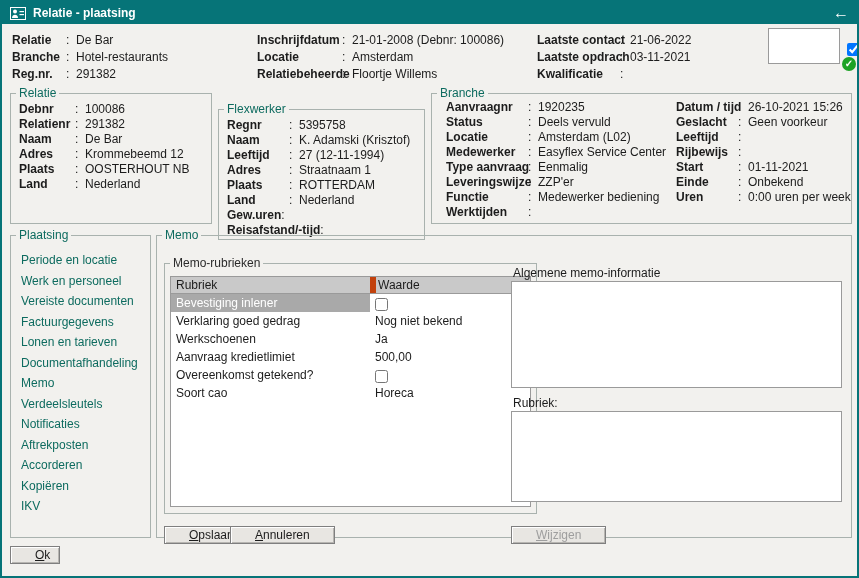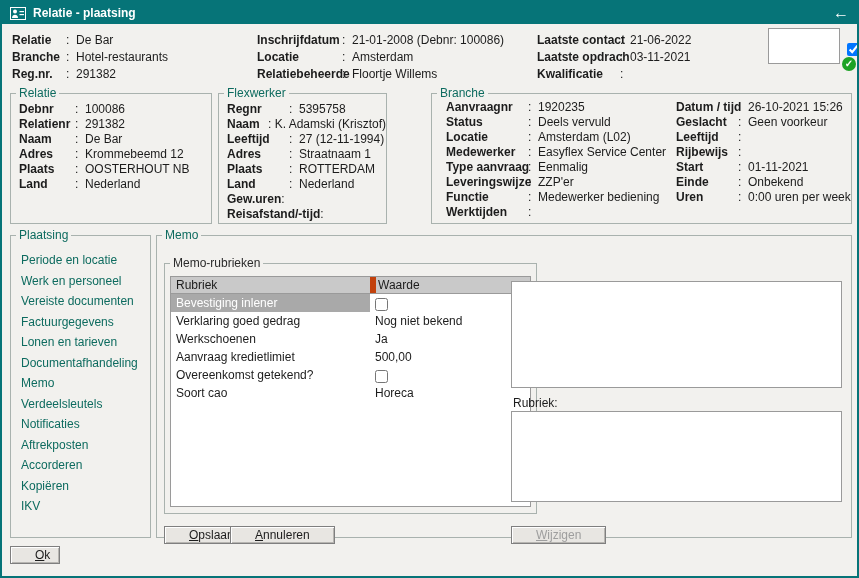--- a/index.html
+++ b/index.html
@@ -21,21 +21,21 @@
   .sep { width:10px; }
   .photo { position:absolute; left:766px; top:26px; width:72px; height:36px; background:#fff; border:1px solid #9a9a9a; }
   .hdr-check { position:absolute; left:841px; top:38px; width:13px; height:13px; }
   .green-badge { position:absolute; left:840px; top:55px; width:14px; height:14px; border-radius:50%; background:#1ca224; color:#fff; font-size:10px; line-height:14px; text-align:center; font-weight:bold; }
 
   
   fieldset.gbox { position:absolute; border:1px solid #a9b2ae; margin:0; padding:2px 0 0 0; min-inline-size:0; }
   fieldset.gbox > legend { color:#0d6b5f; padding:0 3px; margin-left:5px; font-size:12px; }
 
   .fs-relatie    { left:8px;   top:84px; width:202px; height:138px; }
-  .fs-flexwerker { left:216px; top:84px; width:169px; height:138px; }
+  .fs-flexwerker { left:216px; top:100px; width:207px; height:138px; }
   .fs-aanvraag   { left:429px; top:84px; width:421px; height:138px; }
   .frow { display:flex; line-height:15px; white-space:nowrap; padding-left:8px; }
   .flabel { font-weight:bold; }
   .relatie-rows .flabel { width:56px; }
   .flex-rows .flabel { width:62px; }
   .flex-rows .frow.autolabel .flabel { width:auto; }
   .acol { position:absolute; top:0; }
   .aleft { left:6px; } .aright { left:236px; }
   .aleft .flabel { width:82px; } .aright .flabel { width:62px; }
 
@@ -368,20 +368,21 @@
         <div class="mtr">
           <span class="mtd1">Soort cao</span>
           <span class="mtd2">Horeca</span>
         </div>
       </div>
     </fieldset>
 
     <button class="btn btn-opslaan"><u>O</u>pslaan</button>
     <button class="btn btn-annuleren"><u>A</u>nnuleren</button>
 
+    <div class="memo-label1">Algemene memo-informatie</div>
     <textarea class="memo-ta ta1" style=""></textarea>
     <div class="memo-label2">Rubriek:</div>
     <textarea class="memo-ta ta2" style=""></textarea>
     <button class="btn btn-wijzigen" disabled=""><u>W</u>ijzigen</button>
   </fieldset>
 
   <button class="btn btn-ok"><u>O</u>k</button>
 
 </div>
 

